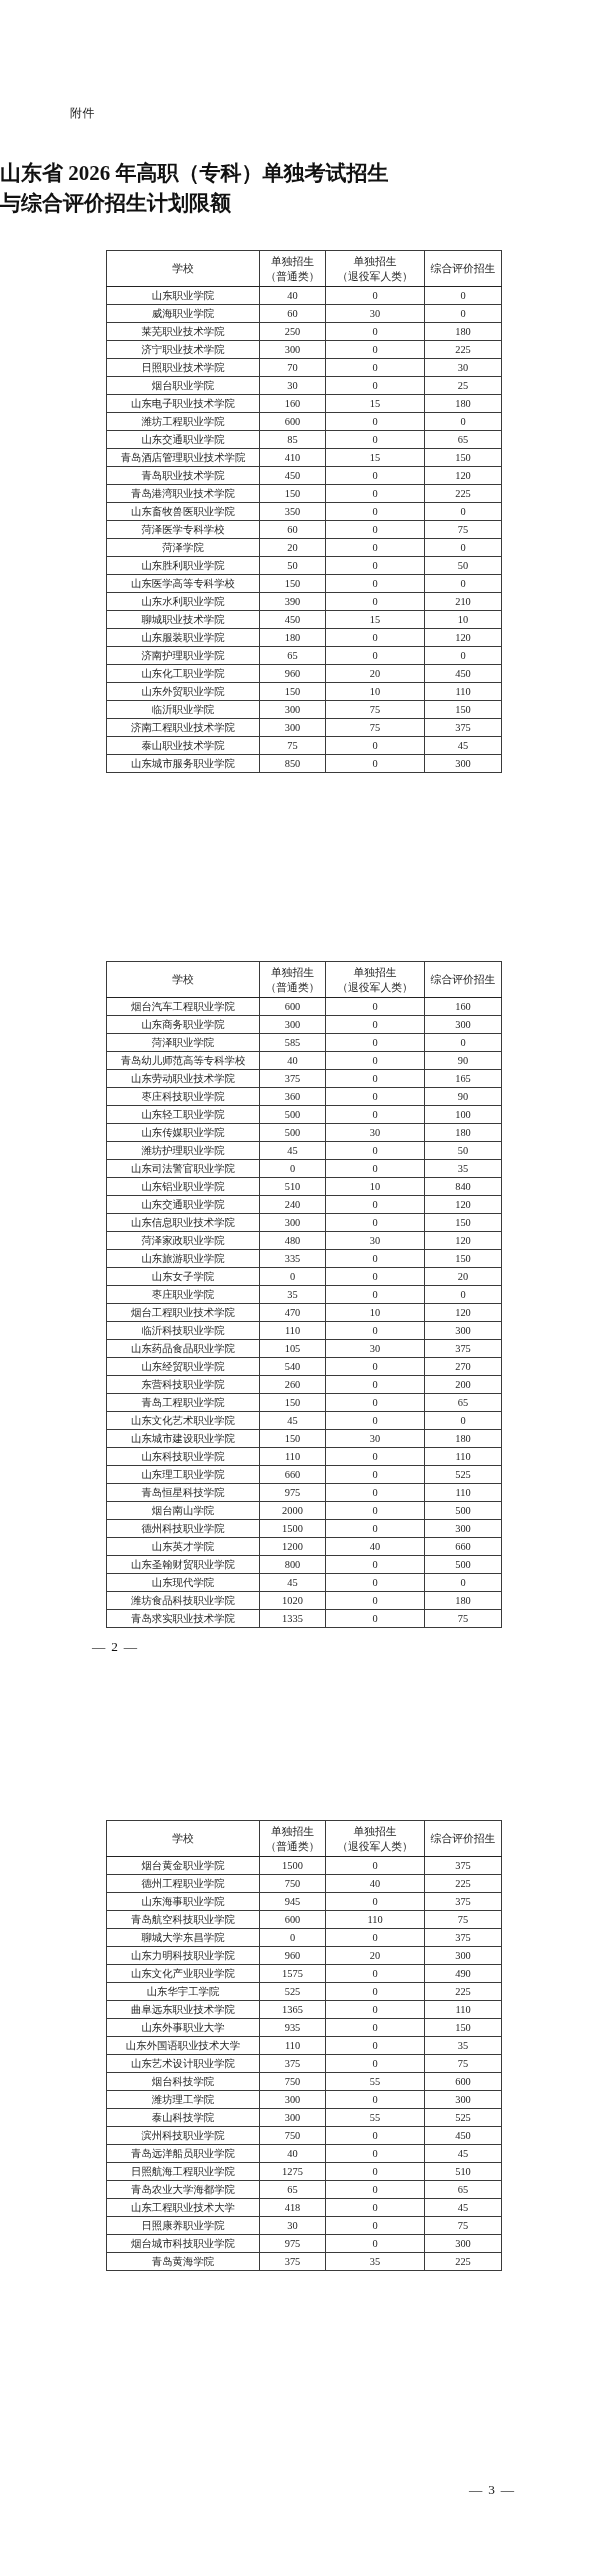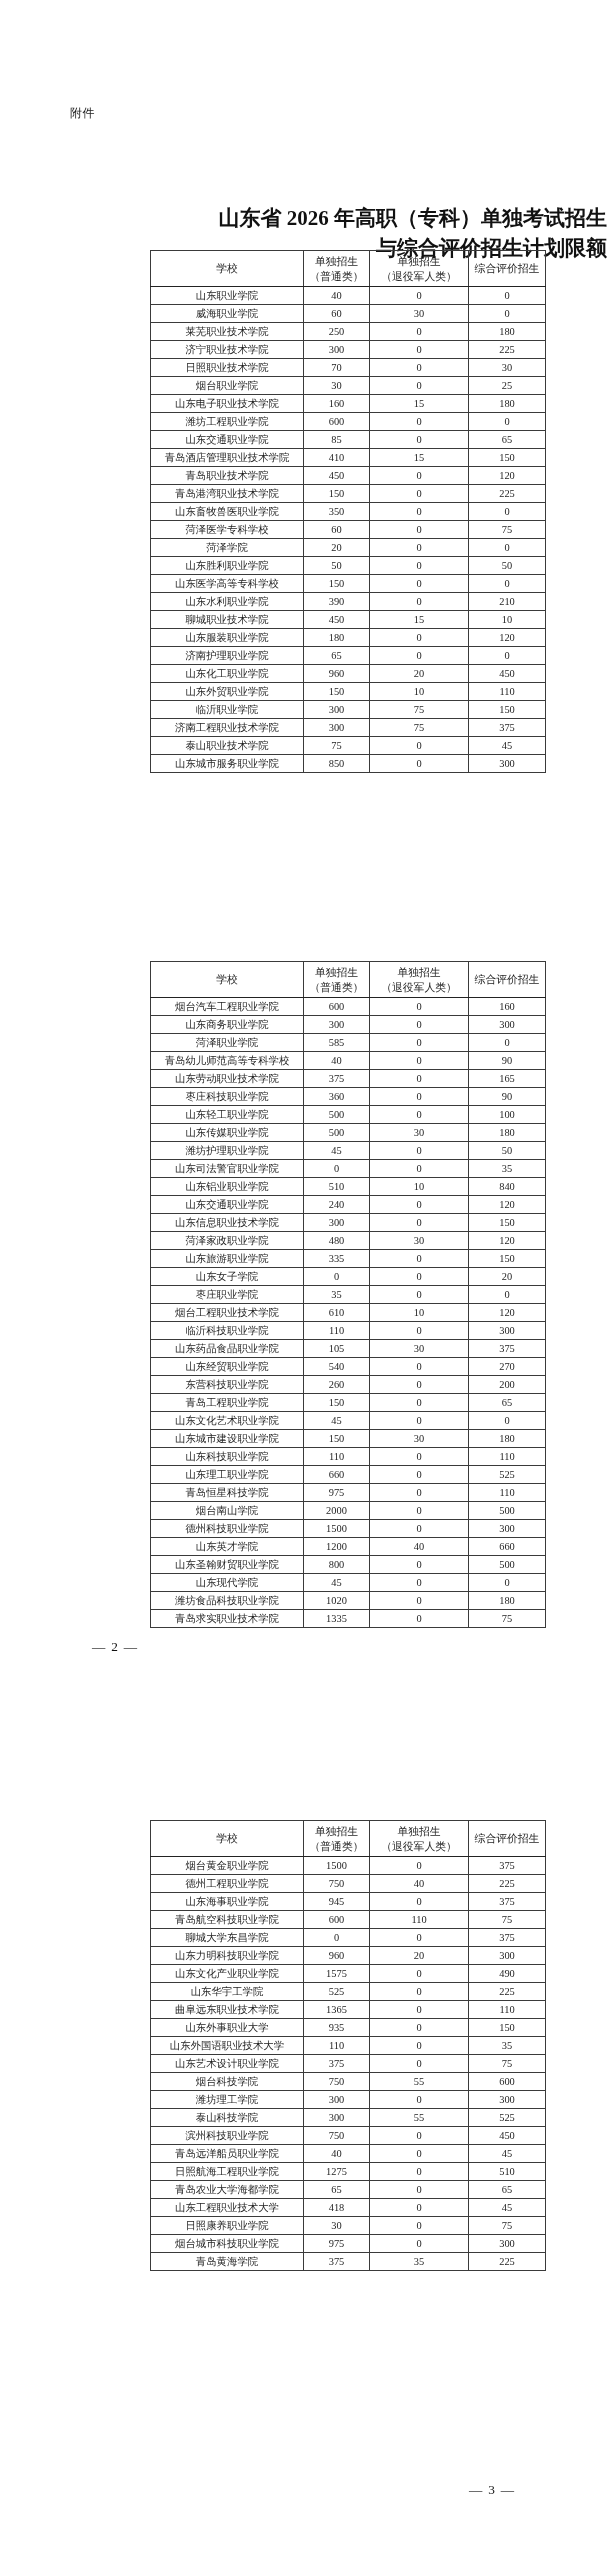--- a/index.html
+++ b/index.html
@@ -7,29 +7,27 @@
     width:607px; height:2576px; position:relative;
     background:#ffffff; color:#1f1f1f;
     font-family:"Liberation Serif","DejaVu Serif",serif;
   }
   .attachment {
     position:absolute; left:70px; top:105px;
     font-size:12px; letter-spacing:0.6px;
   }
   .doc-title {
     position:absolute; top:158px; left:0; width:607px;
-    text-align:right; font-weight:bold; font-size:21px; line-height:30px;
+    text-align:left; font-weight:bold; font-size:21px; line-height:30px;
     color:#111;
-    margin-top:45px;
   }
   .plan-table {
     position:absolute; left:106px;
     border-collapse:collapse; table-layout:fixed; width:396px;
     border:1.3px solid #222;
-    margin-left:44px;
   }
   .plan-table.t1 { top:250px; }
   .plan-table.t2 { top:961px; }
   .plan-table.t3 { top:1820px; }
   .plan-table th, .plan-table td {
     border:0.6px solid #3a3a3a; text-align:center; vertical-align:middle;
     padding:0; overflow:hidden; white-space:nowrap;
   }
   .plan-table thead th {
     height:35px; font-weight:normal; font-size:10.8px;
@@ -362,21 +360,21 @@
         <td>20</td>
       </tr>
       <tr>
         <td>枣庄职业学院</td>
         <td>35</td>
         <td>0</td>
         <td>0</td>
       </tr>
       <tr>
         <td>烟台工程职业技术学院</td>
-        <td>610</td>
+        <td>470</td>
         <td>10</td>
         <td>120</td>
       </tr>
       <tr>
         <td>临沂科技职业学院</td>
         <td>110</td>
         <td>0</td>
         <td>300</td>
       </tr>
       <tr>

